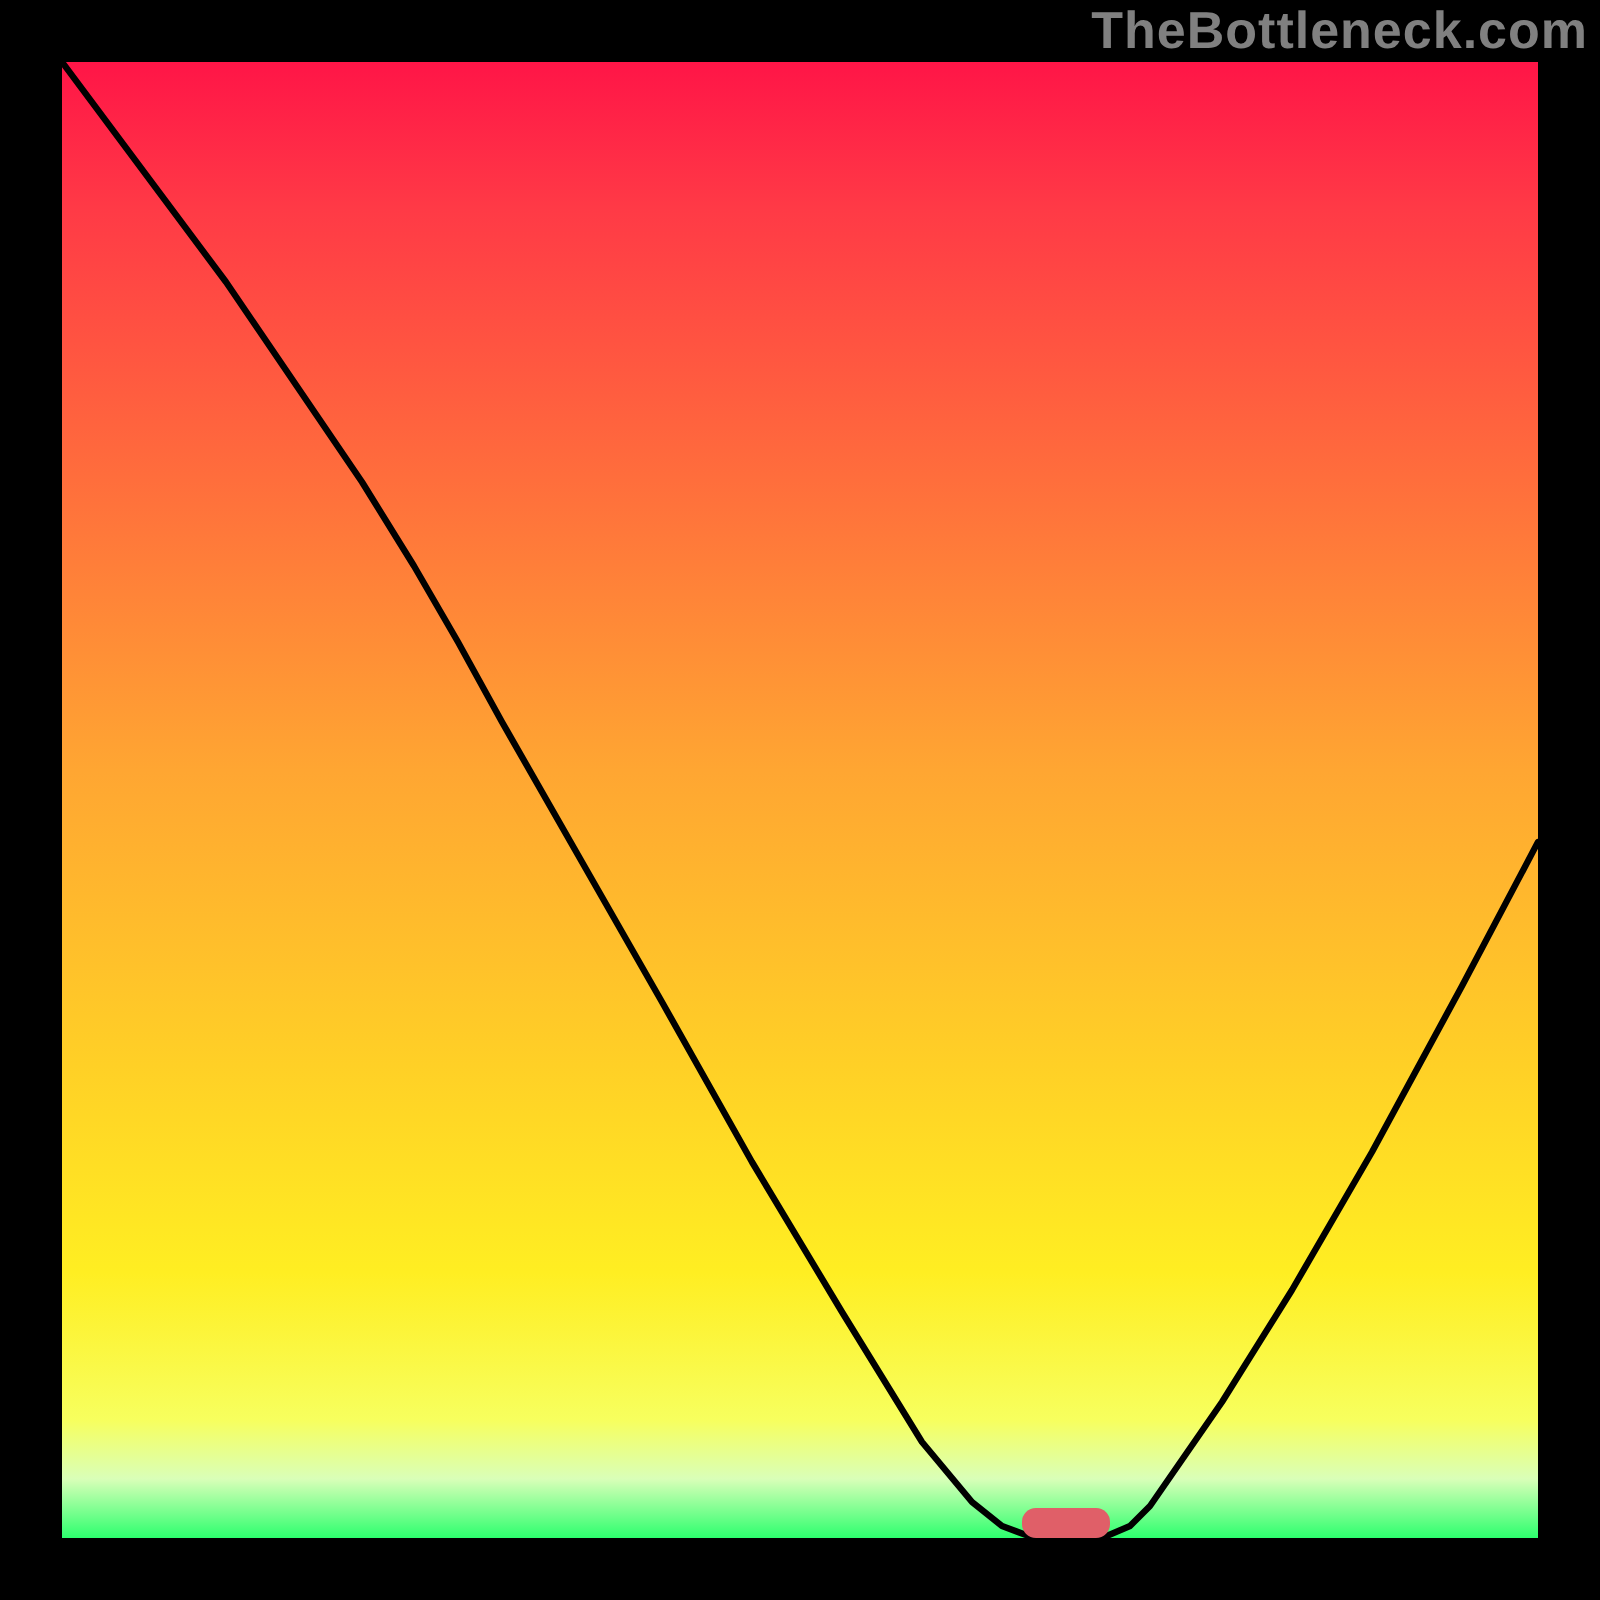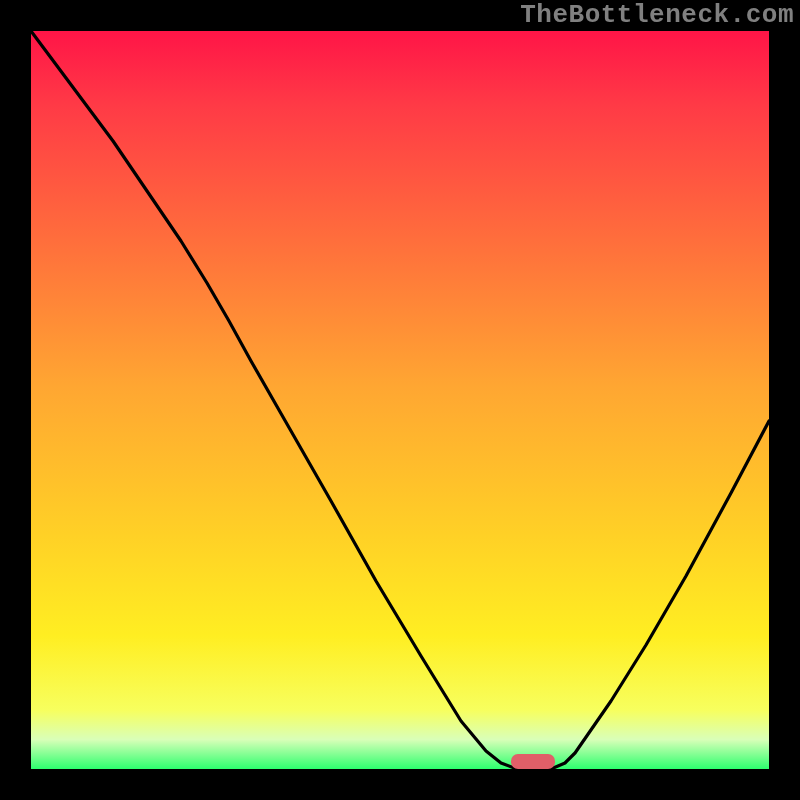--- a/index.html
+++ b/index.html
@@ -8,21 +8,20 @@
     width: 800px;
     height: 800px;
     background: #000;
     font-family: Arial, Helvetica, sans-serif;
     overflow: hidden;
   }
   .stage {
     position: relative;
     width: 800px;
     height: 800px;
-    font-family: Liberation Mono, monospace;
   }
   .watermark {
     position: absolute;
     top: 0;
     right: 6px;
     color: #808080;
     font-size: 26px;
     font-weight: 600;
     letter-spacing: 0.5px;
     user-select: none;

